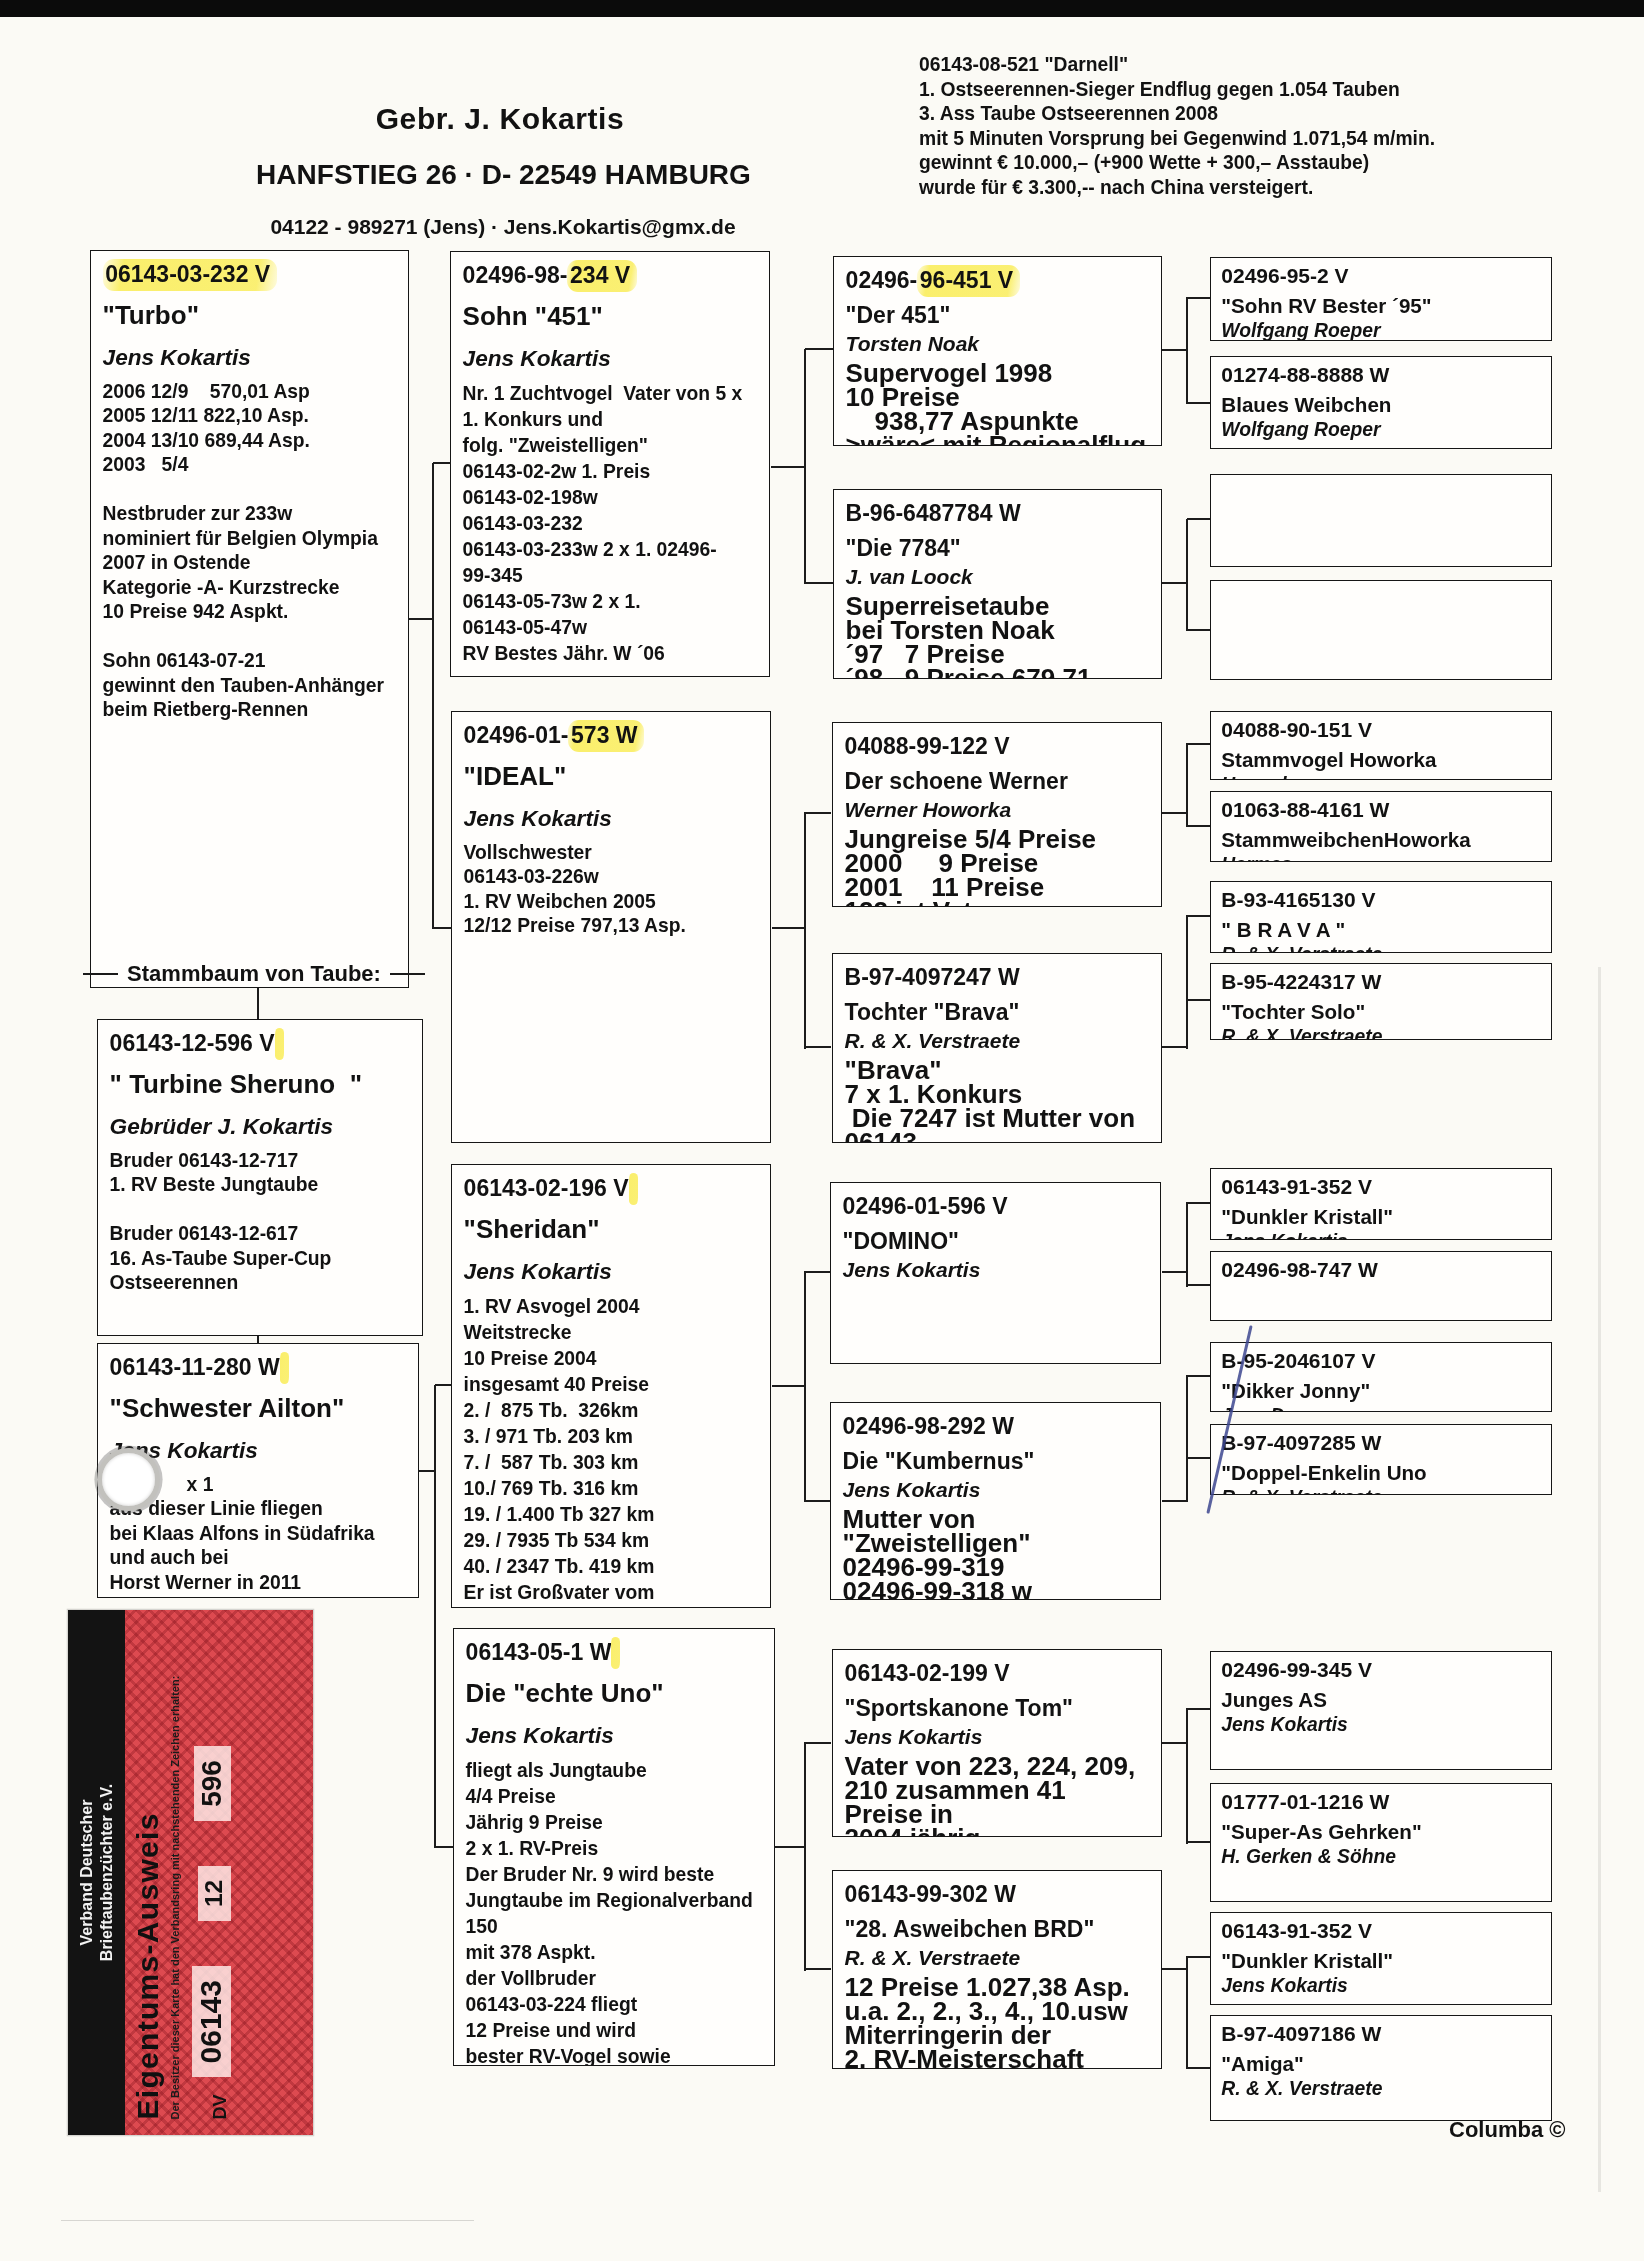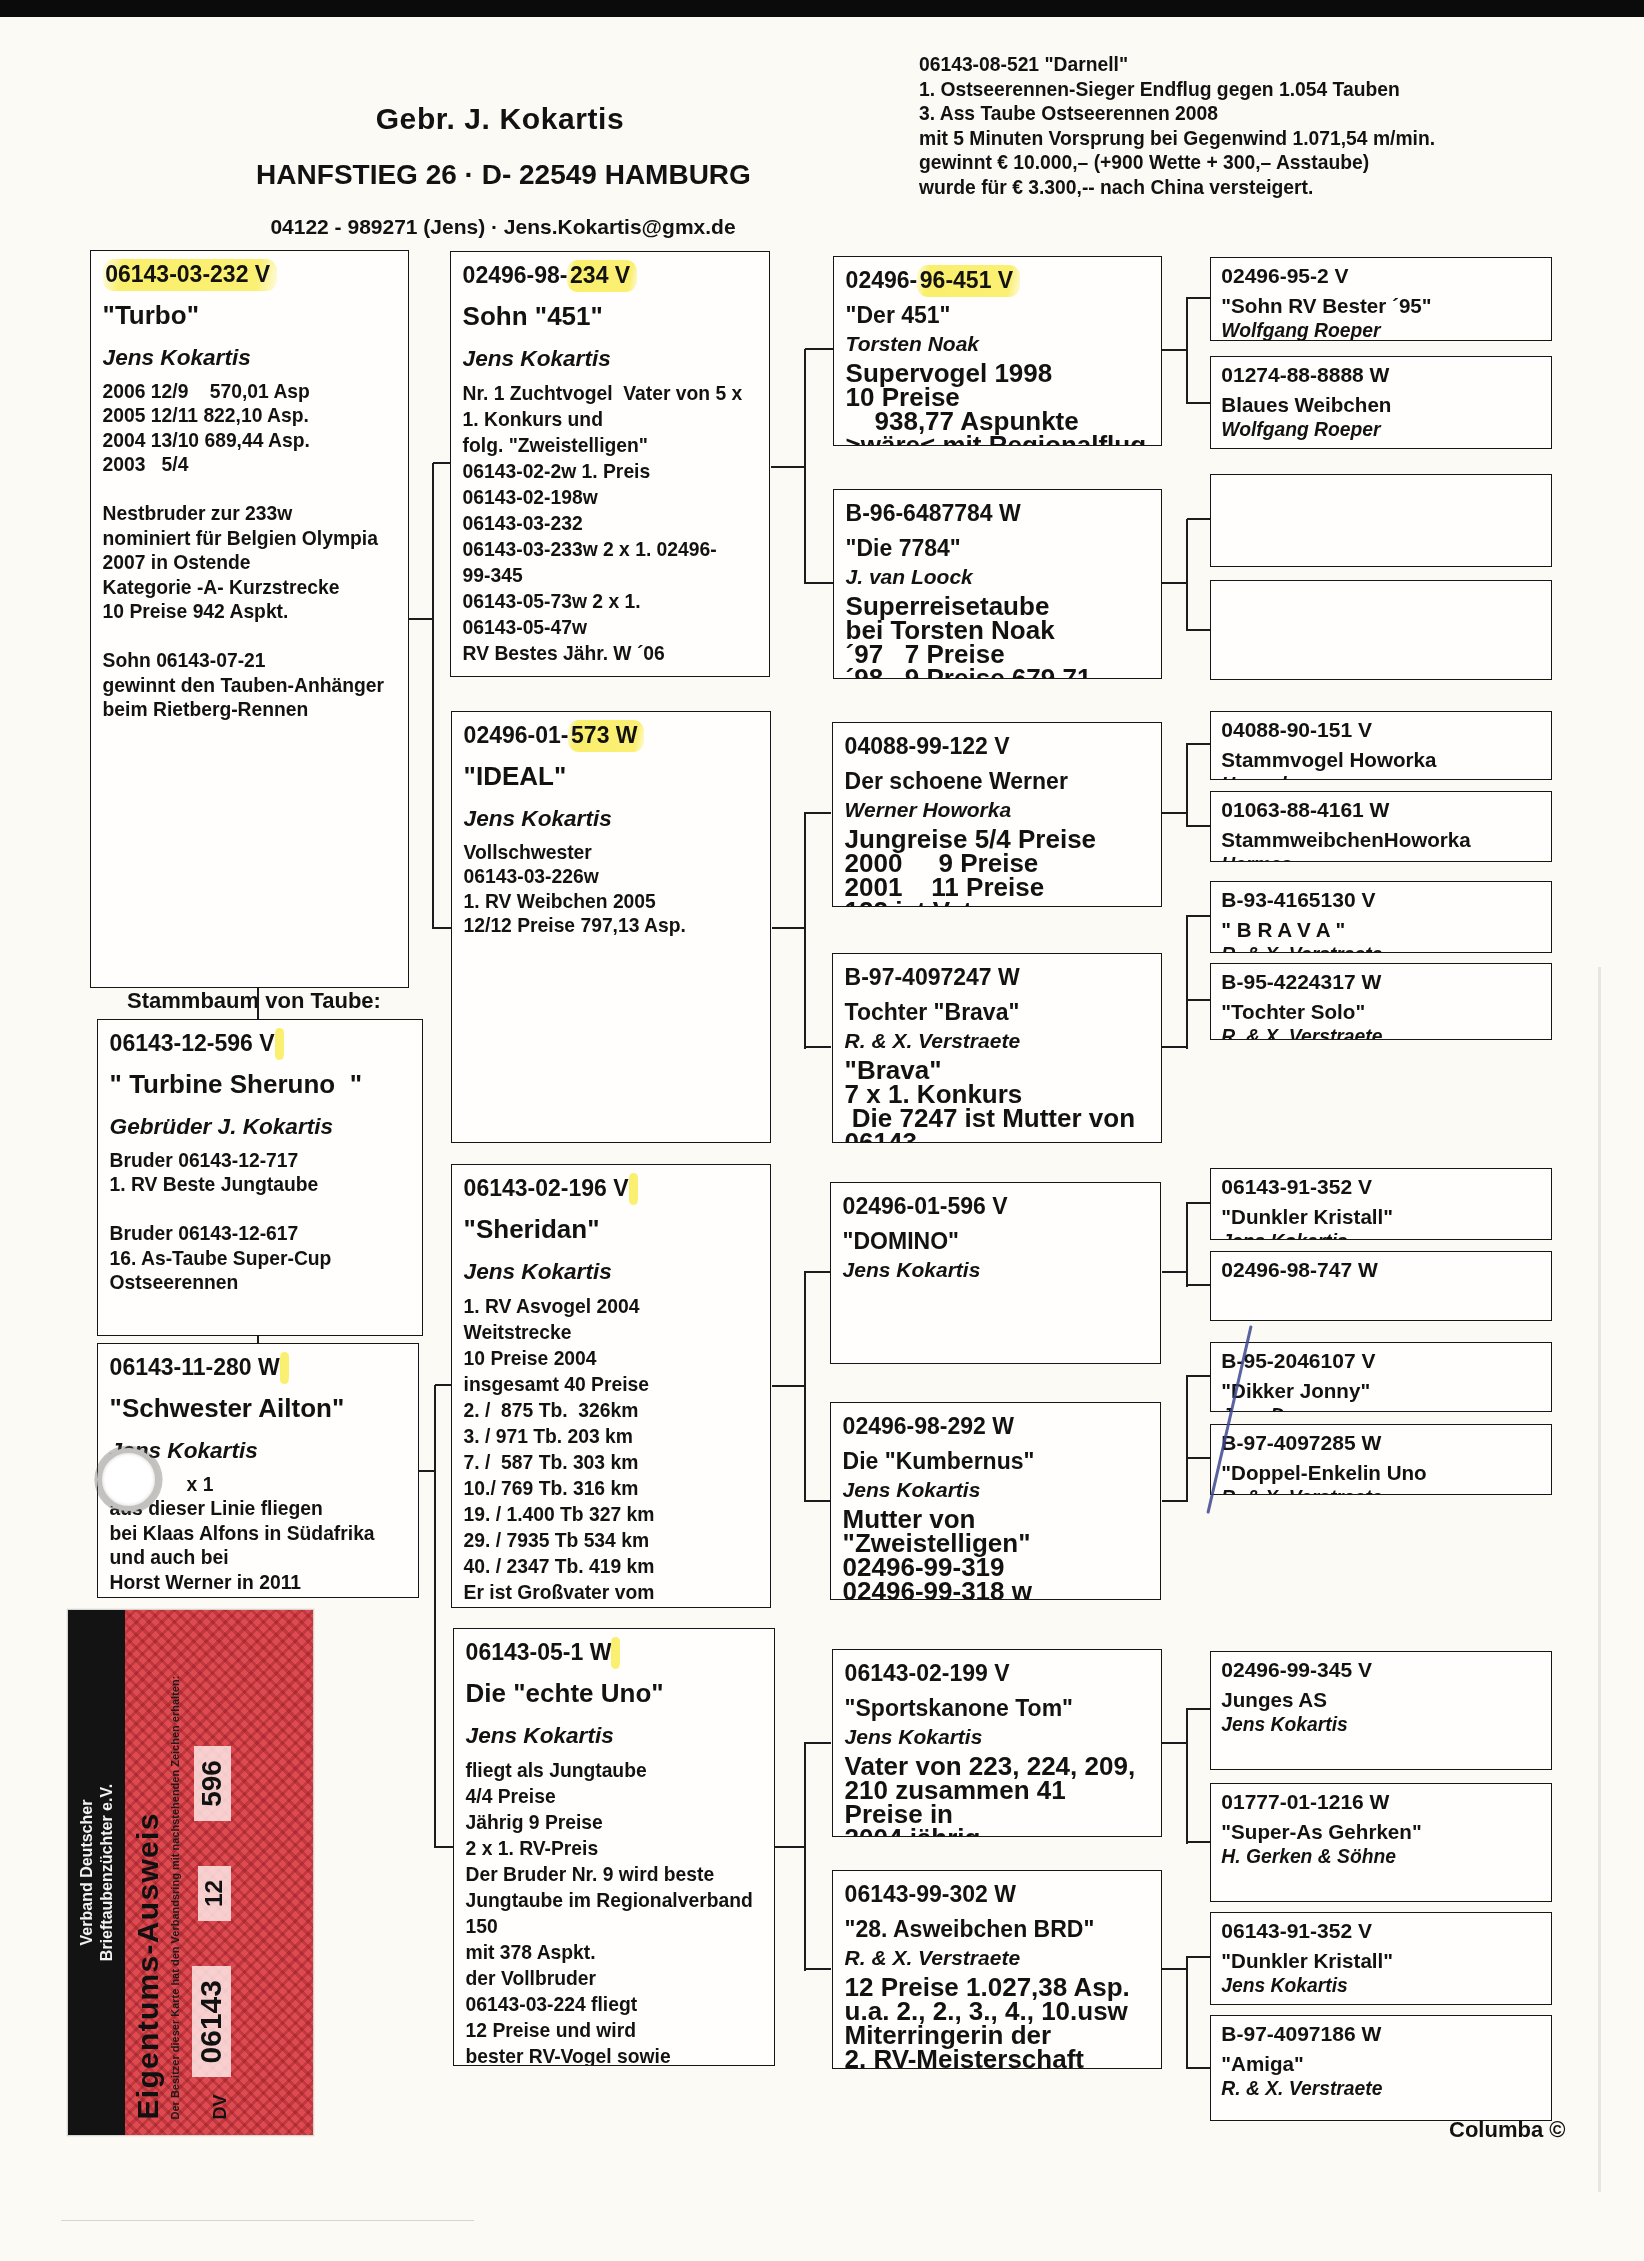--- a/index.html
+++ b/index.html
@@ -33,22 +33,22 @@
   .c4{padding:6.4px 10.3px;}
   .c4 .ring{font-size:21px;margin-bottom:5.2px;}
   .c4 .pname{font-size:20.6px;margin-bottom:2.6px;}
   .c4 .fancier{font-size:19.3px;margin-bottom:0;}
 
   
   #b-turbo{left:90px;top:250px;width:319px;height:738px;}
   #b-turbine{left:97px;top:1019px;width:326px;height:317px;}
   #b-ailton{left:97px;top:1343px;width:322px;height:255px;}
   #b-ailton .ln:first-child{padding-left:77px;}
-  .stammbaum{position:absolute;left:83px;top:988px;width:342px;display:flex;align-items:center;
-             font-size:22px;font-weight:700;flex-direction:column;}
+  .stammbaum{position:absolute;left:83px;top:961px;width:342px;display:flex;align-items:center;
+             font-size:22px;font-weight:700;}
   .stammbaum .rule{flex:1;height:1.9px;background:#1a1a1a;}
   .stammbaum .lbl{padding:0 9px;white-space:nowrap;}
 
   
   #b-sohn451{left:450px;top:251px;width:320px;height:426px;}
   #b-ideal{left:451px;top:711px;width:320px;height:432px;}
   #b-sheridan{left:451px;top:1164px;width:320px;height:444px;}
   #b-echteuno{left:453px;top:1628px;width:322px;height:438px;}
   #b-sohn451 .ln,#b-sheridan .ln,#b-echteuno .ln{line-height:26px;min-height:26px;}
 

